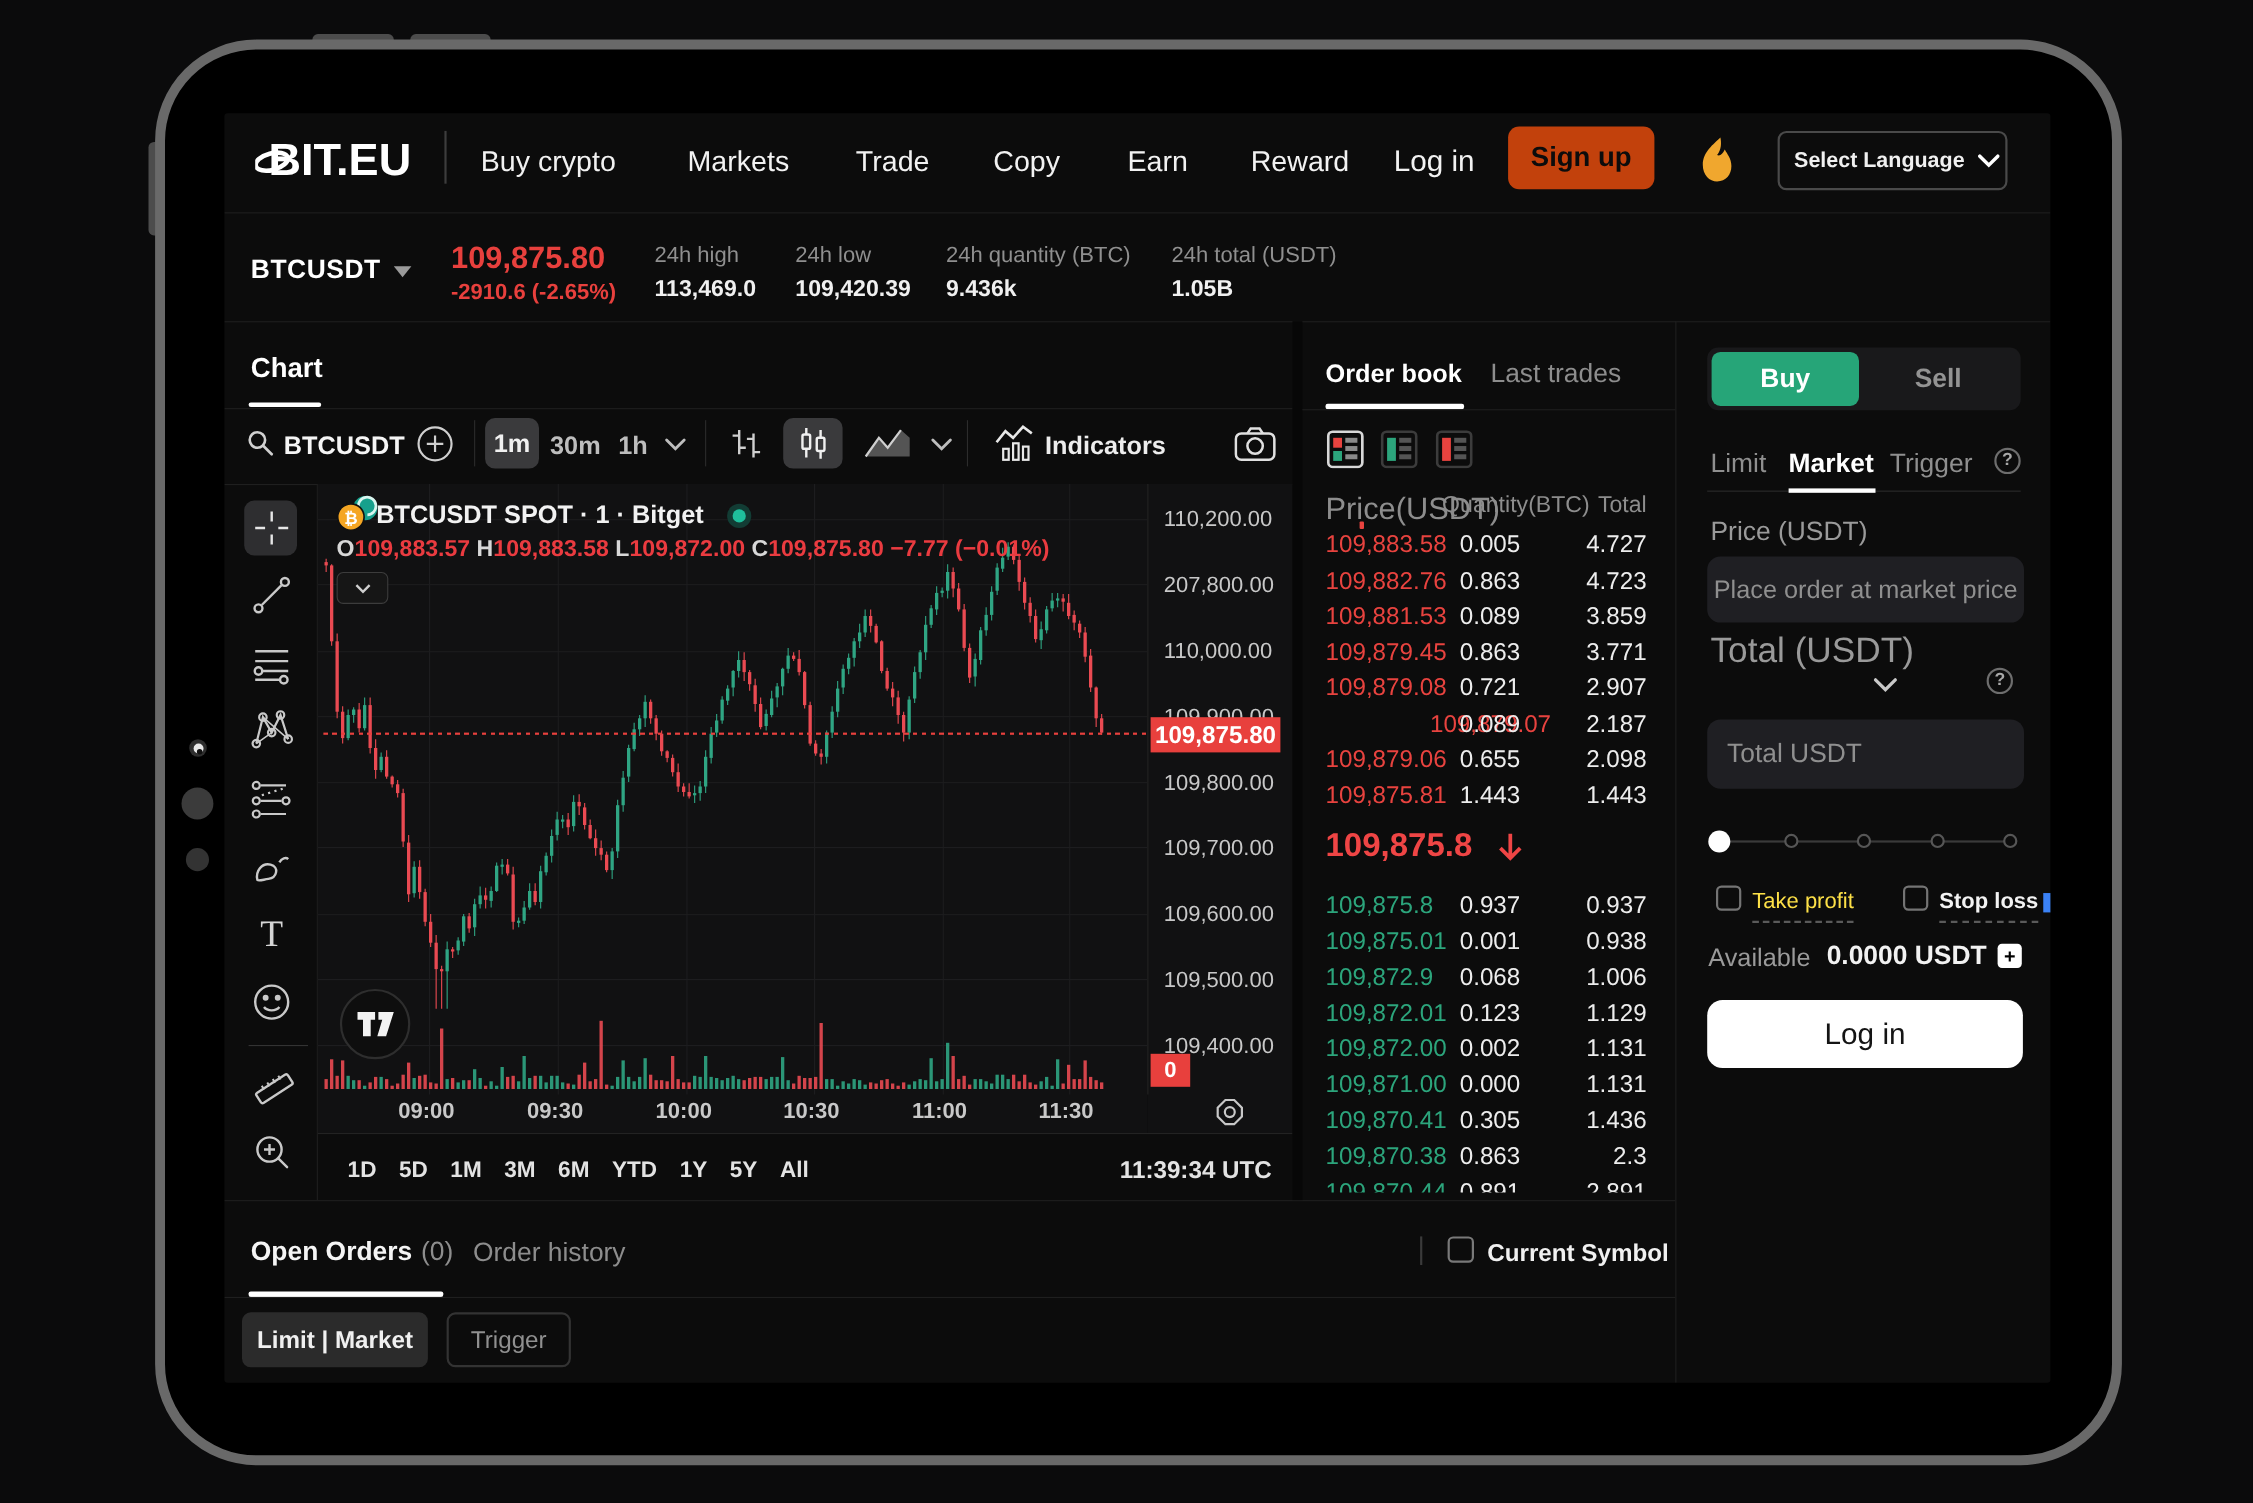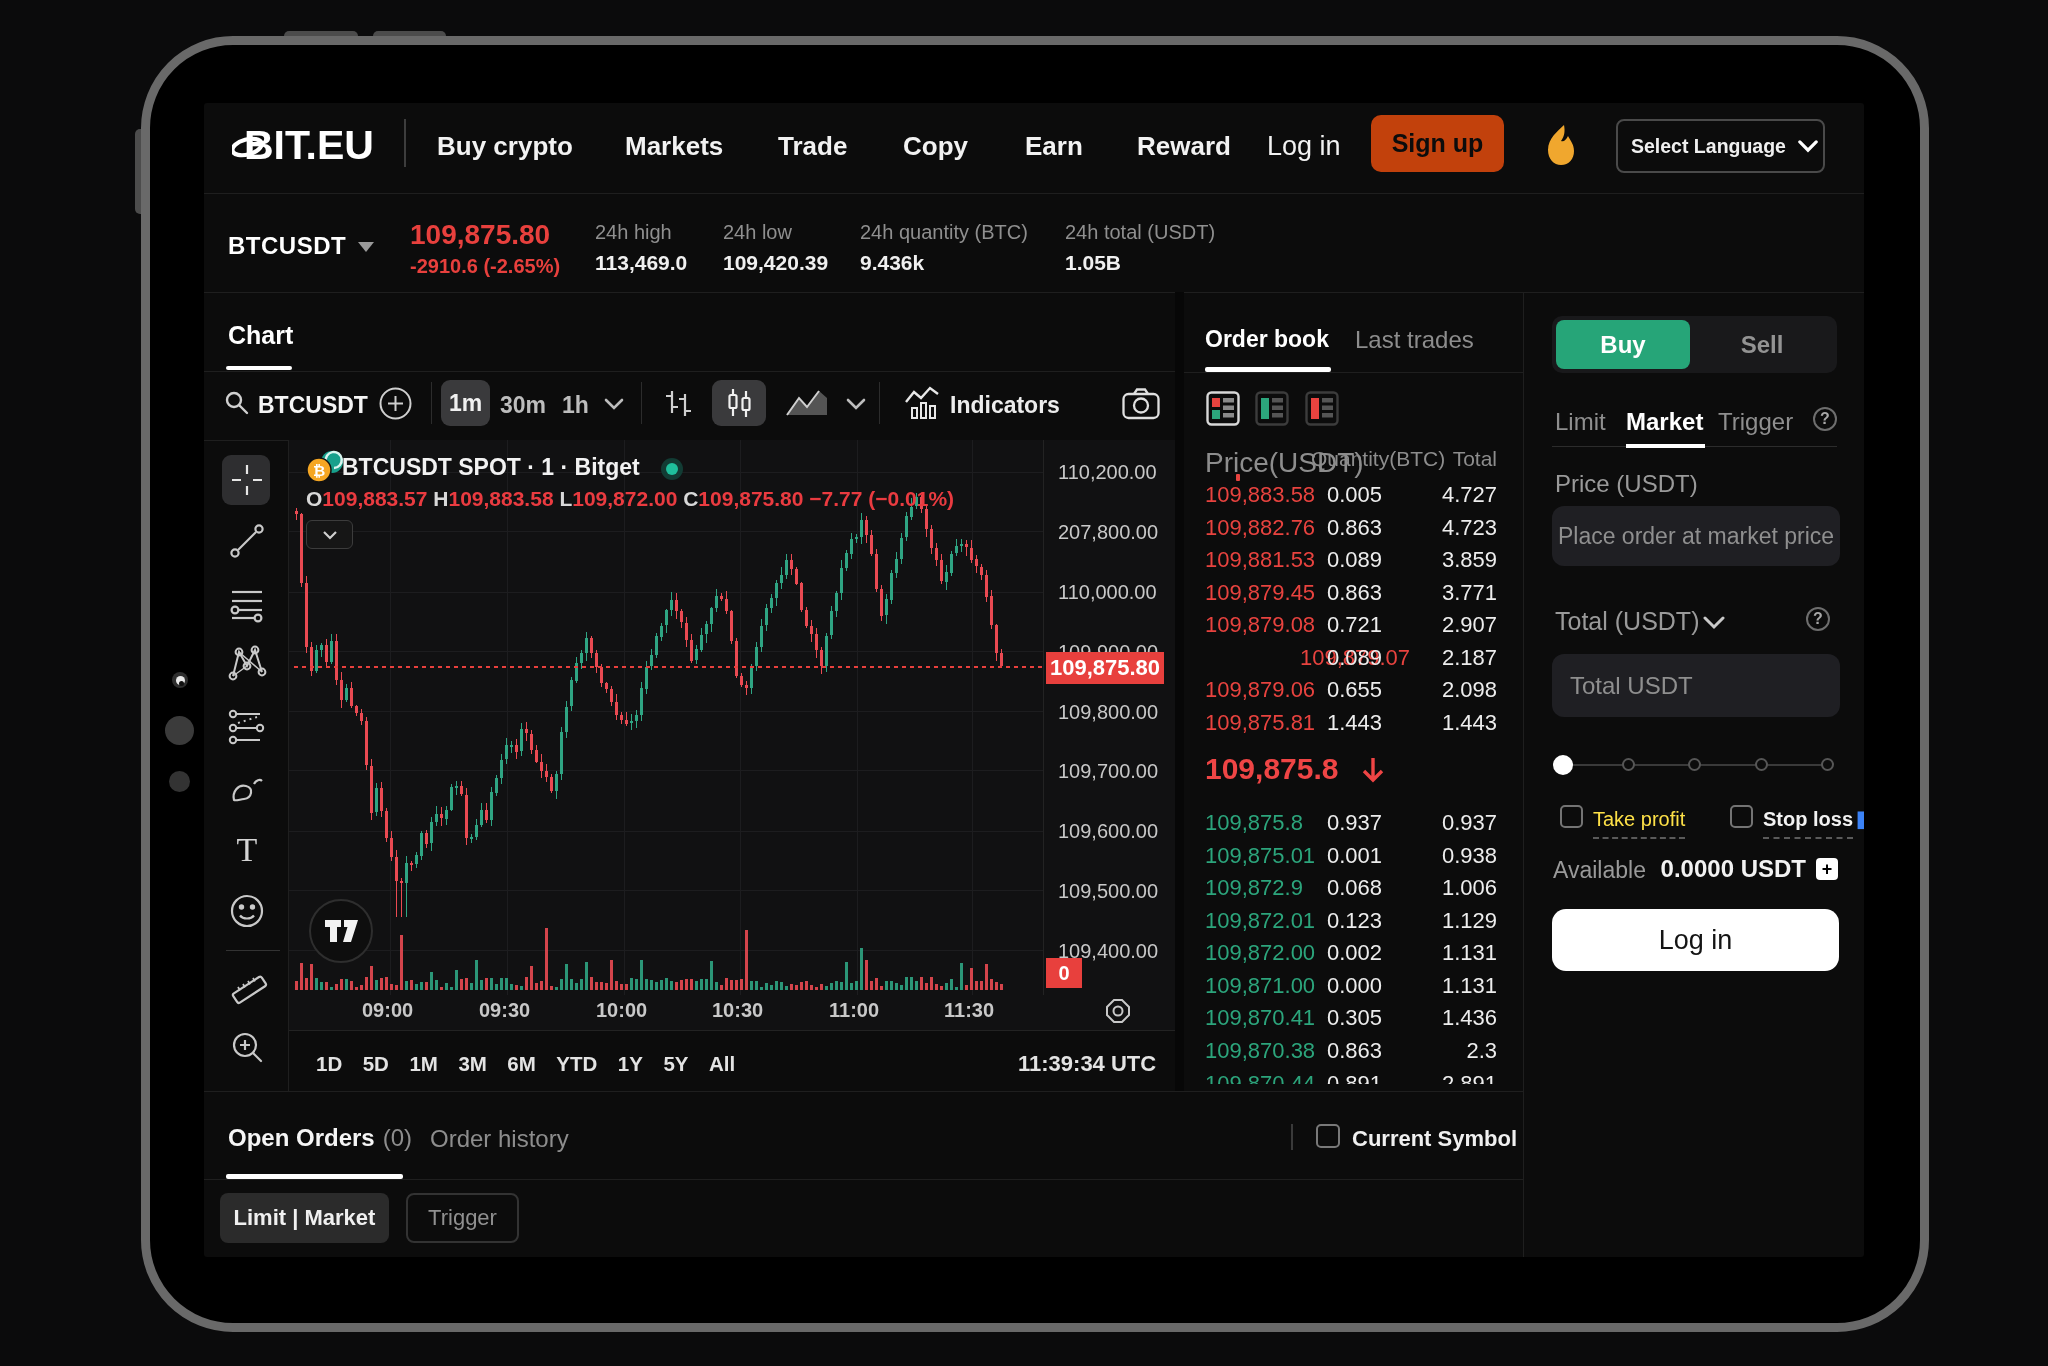--- a/index.html
+++ b/index.html
@@ -8,21 +8,21 @@
   .abs { position:absolute; }
   #stage { position:relative; width:2048px; height:1366px; }
   .sidebtn { position:absolute; background:#4c4c4c; }
   #frame { position:absolute; left:141px; top:36px; width:1788px; height:1296px;
     border:9px solid #696969; border-radius:92px; background:#000; }
   #screen { position:absolute; left:204px; top:103px; width:1660px; height:1154px;
     background:#0c0c0c; overflow:hidden; border-radius:3px; }
   #ui { position:absolute; left:-204px; top:-103px; width:2048px; height:1366px; }
   .hline { position:absolute; background:#1f1f1f; height:1px; }
   .vline { position:absolute; background:#1f1f1f; width:1px; }
-  .navitem { position:absolute; top:131px; color:#f2f2f2; font-size:26px; font-weight:700; white-space:nowrap; }
+  .navitem { position:absolute; top:131px; color:#f2f2f2; font-size:26px; font-weight:400; white-space:nowrap; }
   .glabel { position:absolute; color:#8f8f8f; font-size:20px; white-space:nowrap; }
   .gvalue { position:absolute; color:#f0f0f0; font-size:21px; font-weight:700; white-space:nowrap; }
   .tool { position:absolute; left:224px; width:46px; height:46px; display:flex; align-items:center; justify-content:center; }
   .obrow { position:absolute; width:300px; left:1205px; height:27px; font-size:22px; }
   .obrow .q { position:absolute; left:122px; color:#ededed; }
   .obrow .t { position:absolute; right:8px; color:#ededed; }
   .ask .p { color:#e8433f; } .bid .p { color:#2ca57c; }
 </style>
 </head>
 <body>
@@ -762,21 +762,21 @@
   <div class="abs" style="left:1556px;top:320px;width:134px;height:49px;background:#26a578;border-radius:8px;display:flex;align-items:center;justify-content:center;color:#fff;font-size:24px;font-weight:700;">Buy</div>
   <div class="abs" style="left:1690px;top:320px;width:144px;height:49px;display:flex;align-items:center;justify-content:center;color:#939393;font-size:24px;font-weight:700;">Sell</div>
   <div class="abs" style="left:1555px;top:408px;color:#8f8f8f;font-size:24px;">Limit</div>
   <div class="abs" style="left:1626px;top:408px;color:#fff;font-size:24px;font-weight:700;">Market</div>
   <div class="abs" style="left:1718px;top:408px;color:#8f8f8f;font-size:24px;">Trigger</div>
   <div class="abs" style="left:1813px;top:407px;width:24px;height:24px;border:2px solid #6e6e6e;border-radius:50%;color:#a8a8a8;font-size:16px;font-weight:700;display:flex;align-items:center;justify-content:center;">?</div>
   <div class="hline" style="left:1552px;top:446px;width:285px;background:#2c2c2c;"></div>
   <div class="abs" style="left:1626px;top:444px;width:79px;height:4px;background:#fff;"></div>
   <div class="abs" style="left:1555px;top:470px;color:#9a9a9a;font-size:24px;">Price (USDT)</div>
   <div class="abs" style="left:1552px;top:506px;width:288px;height:60px;background:#1f1f23;border-radius:12px;display:flex;align-items:center;justify-content:center;color:#8f8f8f;font-size:23px;">Place order at market price</div>
-  <div class="abs" style="left:1555px;top:607px;color:#9a9a9a;font-size:25px;">Total (USDT)</div>
+  <div class="abs" style="left:1555px;top:573px;color:#9a9a9a;font-size:32px;">Total (USDT)</div>
   <svg class="abs" style="left:1703px;top:616px" width="22" height="14" viewBox="0 0 22 14">
           <path d="M2 2 L11 11 L20 2" stroke="#c9c9c9" stroke-width="3" fill="none" stroke-linecap="round"></path>
         </svg>
   <div class="abs" style="left:1806px;top:607px;width:24px;height:24px;border:2px solid #6e6e6e;border-radius:50%;color:#a8a8a8;font-size:16px;font-weight:700;display:flex;align-items:center;justify-content:center;">?</div>
   <div class="abs" style="left:1552px;top:654px;width:288px;height:63px;background:#1f1f23;border-radius:12px;display:flex;align-items:center;color:#8f8f8f;font-size:24px;padding-left:18px;">Total USDT</div>
 
   <div class="abs" style="left:1563px;top:764px;width:265px;height:2px;background:#3a3a3a;"></div>
   <div class="abs" style="left:1622px;top:758px;width:13px;height:13px;border-radius:50%;border:2px solid #565656;background:#0c0c0c;"></div>
   <div class="abs" style="left:1688px;top:758px;width:13px;height:13px;border-radius:50%;border:2px solid #565656;background:#0c0c0c;"></div>
   <div class="abs" style="left:1755px;top:758px;width:13px;height:13px;border-radius:50%;border:2px solid #565656;background:#0c0c0c;"></div>

